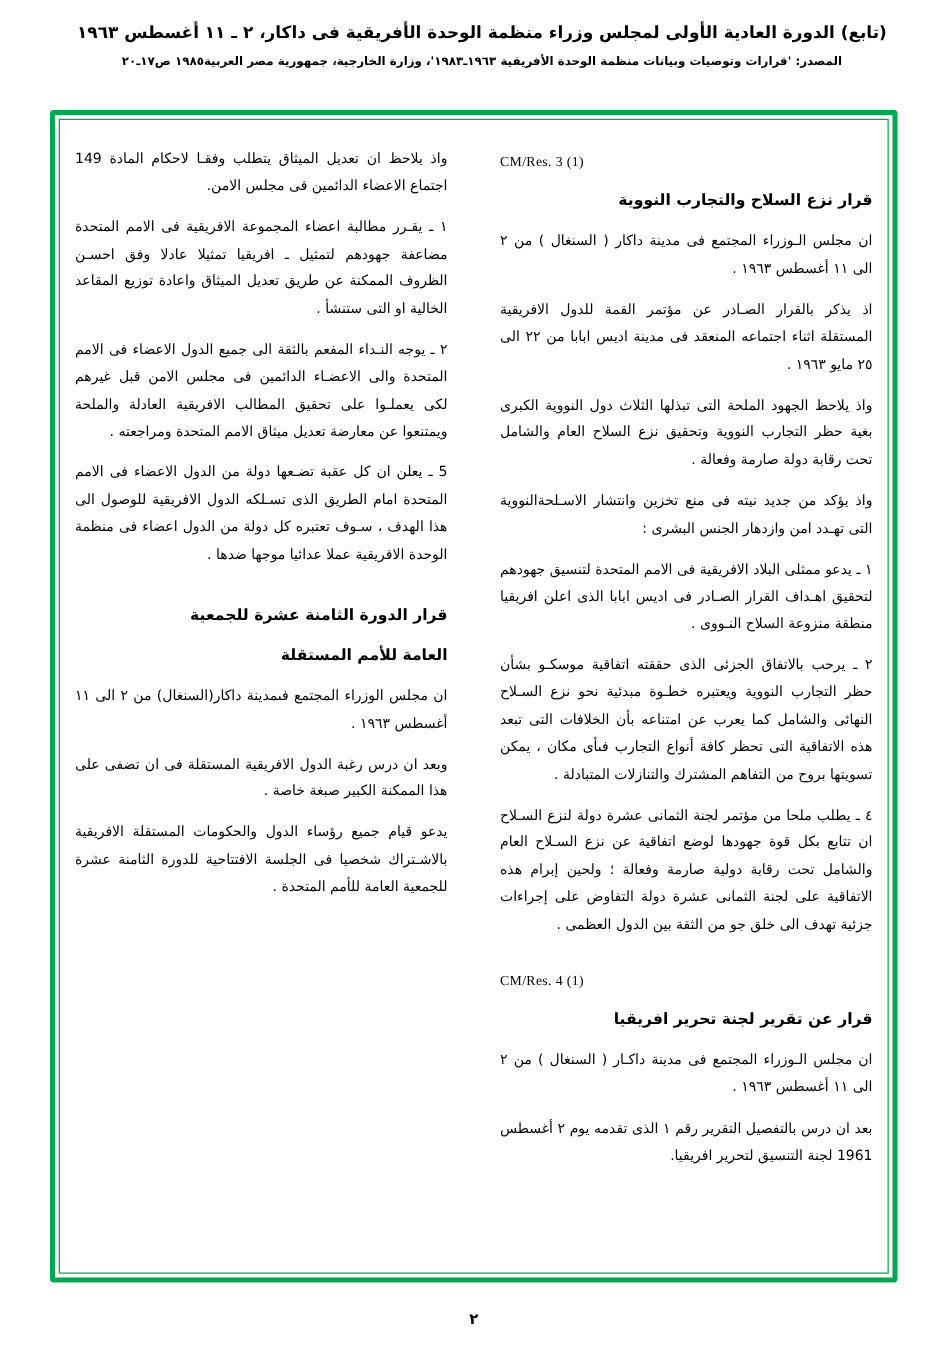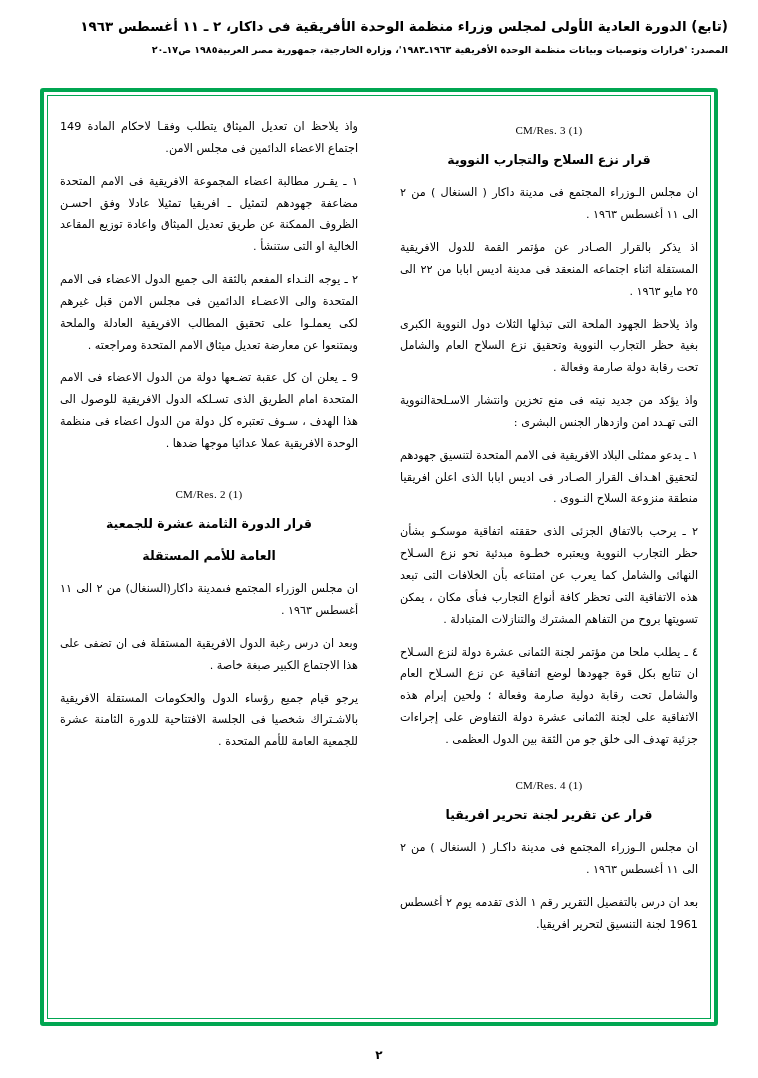--- a/index.html
+++ b/index.html
@@ -15,20 +15,21 @@
     position: relative;
     overflow: hidden;
   }
   .page {
     width: 758px;
     height: 1078px;
     position: relative;
     box-sizing: border-box;
   }
   .header {
+    text-align: center;
     padding: 16px 30px 0 30px;
     margin-left: 13px;
   }
   .header-title {
     font-size: 13.5px;
     font-weight: bold;
     color: #000;
     line-height: 1.5;
     letter-spacing: 0.2px;
   }
@@ -69,27 +70,27 @@
   .col {
     width: 50%;
     box-sizing: border-box;
     padding: 20px 8px 0 8px;
     font-size: 11px;
     line-height: 1.85;
   }
   .res-label {
     font-size: 11px;
     direction: ltr;
-    text-align: center;
+    text-align: left;
     font-family: "Liberation Serif", "DejaVu Serif", serif;
     margin: 4px 0 10px 0;
     letter-spacing: 0.3px;
   }
   .res-title {
-    text-align: center;
+    text-align: right;
     font-weight: bold;
     font-size: 12.5px;
     line-height: 1.6;
     margin: 2px 0 12px 0;
   }
   p.para {
     margin: 0 0 11px 0;
     text-align: justify;
     text-align-last: right;
     font-size: 11.2px;
@@ -141,27 +142,26 @@
       <div class="res-label">CM/Res. 4 (1)</div>
       <div class="res-title">قرار عن تقرير لجنة تحرير افريقيا</div>
       <p class="para">ان مجلس الـوزراء المجتمع فى مدينة داكـار ( السنغال ) من ٢ الى ١١ أغسطس ١٩٦٣ .</p>
       <p class="para">بعد ان درس بالتفصيل التقرير رقم ١ الذى تقدمه يوم ٢ أغسطس 1961 لجنة التنسيق لتحرير افريقيا.</p>
     </div>
 
     <div class="col">
       <p class="para first">واذ يلاحظ ان تعديل الميثاق يتطلب وفقـا لاحكام المادة 149 اجتماع الاعضاء الدائمين فى مجلس الامن.</p>
       <p class="para">١ ـ يقـرر مطالبة اعضاء المجموعة الافريقية فى الامم المتحدة مضاعفة جهودهم لتمثيل ـ افريقيا تمثيلا عادلا وفق احسـن الظروف الممكنة عن طريق تعديل الميثاق واعادة توزيع المقاعد الخالية او التى ستنشأ .</p>
       <p class="para">٢ ـ يوجه النـداء المفعم بالثقة الى جميع الدول الاعضاء فى الامم المتحدة والى الاعضـاء الدائمين فى مجلس الامن قبل غيرهم لكى يعملـوا على تحقيق المطالب الافريقية العادلة والملحة ويمتنعوا عن معارضة تعديل ميثاق الامم المتحدة ومراجعته .</p>
-      <p class="para">9 ـ يعلن ان كل عقبة تضـعها دولة من الدول الاعضاء فى الامم المتحدة امام الطريق الذى تسـلكه الدول الافريقية للوصول الى هذا الهدف ، سـوف تعتبره كل دولة من الدول اعضاء فى منظمة الوحدة الافريقية عملا عدائيا موجها ضدها .</p>
+      <p class="para">5 ـ يعلن ان كل عقبة تضـعها دولة من الدول الاعضاء فى الامم المتحدة امام الطريق الذى تسـلكه الدول الافريقية للوصول الى هذا الهدف ، سـوف تعتبره كل دولة من الدول اعضاء فى منظمة الوحدة الافريقية عملا عدائيا موجها ضدها .</p>
       <div class="spacer-lg"></div>
-      <div class="res-label">CM/Res. 2 (1)</div>
       <div class="res-title">قرار الدورة الثامنة عشرة للجمعية</div>
       <div class="res-title">العامة للأمم المستقلة</div>
       <p class="para">ان مجلس الوزراء المجتمع فىمدينة داكار(السنغال) من ٢ الى ١١ أغسطس ١٩٦٣ .</p>
-      <p class="para">وبعد ان درس رغبة الدول الافريقية المستقلة فى ان تضفى على هذا الاجتماع الكبير صبغة خاصة .</p>
-      <p class="para">يرجو قيام جميع رؤساء الدول والحكومات المستقلة الافريقية بالاشـتراك شخصيا فى الجلسة الافتتاحية للدورة الثامنة عشرة للجمعية العامة للأمم المتحدة .</p>
+      <p class="para">وبعد ان درس رغبة الدول الافريقية المستقلة فى ان تضفى على هذا الممكنة الكبير صبغة خاصة .</p>
+      <p class="para">يدعو قيام جميع رؤساء الدول والحكومات المستقلة الافريقية بالاشـتراك شخصيا فى الجلسة الافتتاحية للدورة الثامنة عشرة للجمعية العامة للأمم المتحدة .</p>
     </div>
 
   </div>
 
   <div class="page-number">٢</div>
 
 </div>
 
 </body></html>

